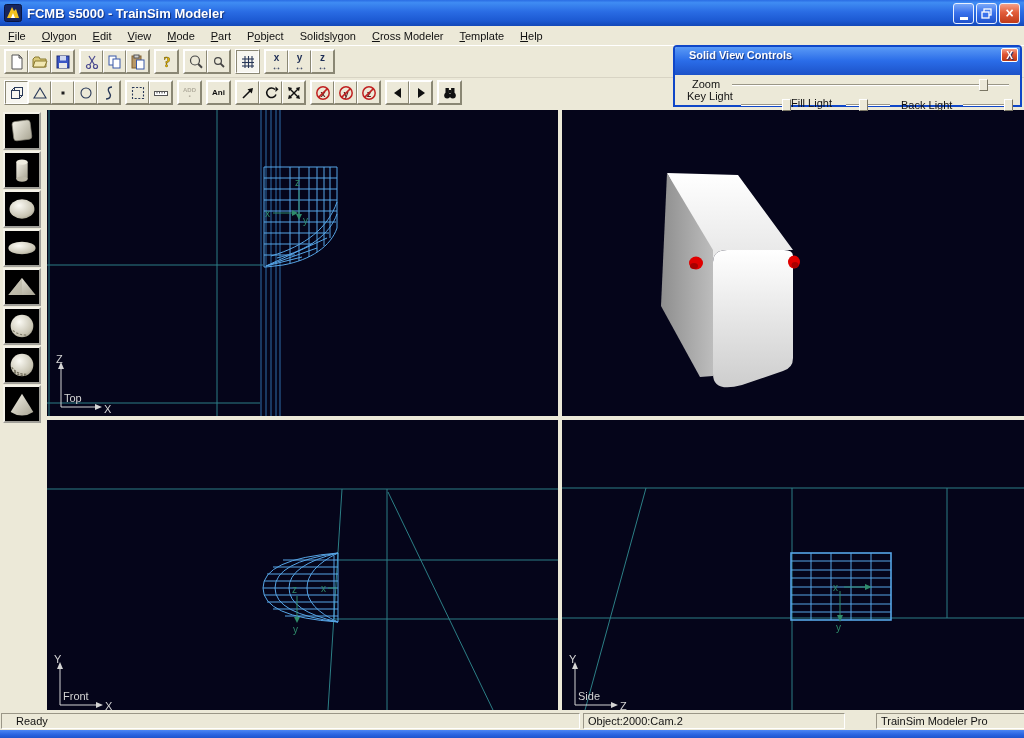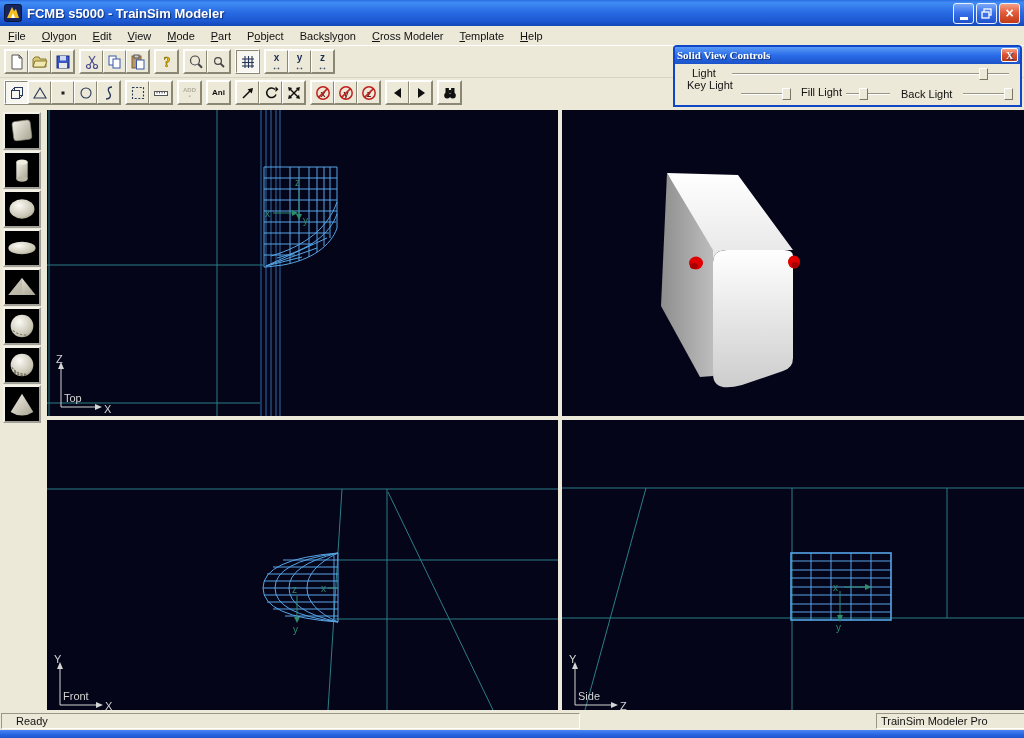--- a/index.html
+++ b/index.html
@@ -38,24 +38,24 @@
     align-items:center; justify-content:center; overflow:hidden; }
   .tbtn.pressed { border-color:#8a8774 #fff #fff #8a8774; background:#f7f6f0; }
   .ax-letter { font-size:10px; font-weight:bold; line-height:9px; color:#1c2c54; }
   .ax-arrow  { font-size:10px; line-height:9px; color:#1c2c54; }
   .lbl-small { font-size:8px; font-weight:bold; color:#101010; line-height:8px; }
   .lbl-dis   { font-size:6px; font-weight:bold; color:#b2ae9e; line-height:6px; }
 
   
   .svc { position:absolute; left:673px; top:45px; width:349px; height:62px;
     border:2px solid #0f46c8; border-radius:4px 4px 0 0; background:#ece9d8; z-index:50; }
-  .svc-title { height:17px; border-radius:2px 2px 0 0;
+  .svc-title { height:28px; border-radius:2px 2px 0 0;
     background:linear-gradient(180deg,#5a9af6 0%,#2a6ce8 50%,#1c52c8 100%);
-    color:#fff; font-size:11px; font-weight:bold; line-height:17px; padding-left:2px;
-    text-shadow:1px 1px 1px #10307a; position:relative;font-family:Liberation Serif, serif; }
+    color:#fff; font-size:11px; font-weight:bold; line-height:17px; padding-left:14px;
+    text-shadow:1px 1px 1px #10307a; position:relative; }
   .svc-close { position:absolute; top:1px; right:2px; width:17px; height:14px;
     border:1px solid #fff; border-radius:2px;
     background:linear-gradient(180deg,#f4a088 0%,#e05534 45%,#bc3914 100%);
     color:#fff; font-size:10px; font-weight:bold; text-align:center; line-height:13px; }
   .svc-body { position:relative; height:41px; font-size:11px; color:#111; }
   .svc-lbl { position:absolute; }
   .track { position:absolute; height:2px; background:#9a9687; border-bottom:1px solid #fff; }
   .thumb { position:absolute; top:-5px; width:9px; height:12px; background:#ece9d8;
     border:1px solid; border-color:#fff #7a7664 #7a7664 #fff; }
 
@@ -142,21 +142,21 @@
   </div>
 
   <div class="menubar">
     <span class="mi"><span></span><span class="u">F</span><span>ile</span></span>
     <span class="mi"><span></span><span class="u">O</span><span>lygon</span></span>
     <span class="mi"><span></span><span class="u">E</span><span>dit</span></span>
     <span class="mi"><span></span><span class="u">V</span><span>iew</span></span>
     <span class="mi"><span></span><span class="u">M</span><span>ode</span></span>
     <span class="mi"><span></span><span class="u">P</span><span>art</span></span>
     <span class="mi"><span>P</span><span class="u">o</span><span>bject</span></span>
-    <span class="mi"><span>Back</span><span class="u">s</span><span>lygon</span></span>
+    <span class="mi"><span>Solid</span><span class="u">s</span><span>lygon</span></span>
     <span class="mi"><span></span><span class="u">C</span><span>ross Modeler</span></span>
     <span class="mi"><span></span><span class="u">T</span><span>emplate</span></span>
     <span class="mi"><span></span><span class="u">H</span><span>elp</span></span>
   </div>
 
   <div class="toolbar toolbar1">
     <div class="tgroup">
       <div class="tbtn">
         <svg width="16" height="16" viewBox="0 0 16 16">
           <path d="M3,1 h7 l3,3 v11 h-10 z" fill="#fff" stroke="#555"></path>
@@ -392,29 +392,29 @@
       </div>
     </div>
   </div>
 
   <div class="svc">
     <div class="svc-title">
       <span>Solid View Controls</span>
       <div class="svc-close"><span>X</span></div>
     </div>
     <div class="svc-body">
-      <span class="svc-lbl" style="left:17px;top:3px">Light</span>
+      <span class="svc-lbl" style="left:17px;top:3px">Zoom</span>
       <div class="track" style="left:57px;top:9px;width:277px">
         <div class="thumb" style="left: calc(91% - 5px);"></div>
       </div>
       <span class="svc-lbl" style="left:12px;top:15px">Key Light</span>
       <div class="track" style="left:66px;top:29px;width:46px">
         <div class="thumb" style="left: calc(100% - 5px);"></div>
       </div>
-      <span class="svc-lbl" style="left:126px;top:22px">Fill Light</span>
+      <span class="svc-lbl" style="left:116px;top:22px">Fill Light</span>
       <div class="track" style="left:171px;top:29px;width:44px">
         <div class="thumb" style="left: calc(40% - 5px);"></div>
       </div>
       <span class="svc-lbl" style="left:226px;top:24px">Back Light</span>
       <div class="track" style="left:288px;top:29px;width:46px">
         <div class="thumb" style="left: calc(100% - 5px);"></div>
       </div>
     </div>
   </div>
 
@@ -629,17 +629,18 @@
         </g>
       </svg>
     </div>
 
     <div class="split-v"></div>
     <div class="split-h"></div>
   </div>
 
   <div class="statusbar">
     <div class="sp sp1">Ready</div>
+    <div class="sp sp2">Object:2000:Cam.2</div>
     <div class="sp sp3">TrainSim Modeler Pro</div>
   </div>
 
   <div class="taskbar-strip"></div>
 </div>
 
 </body></html>

